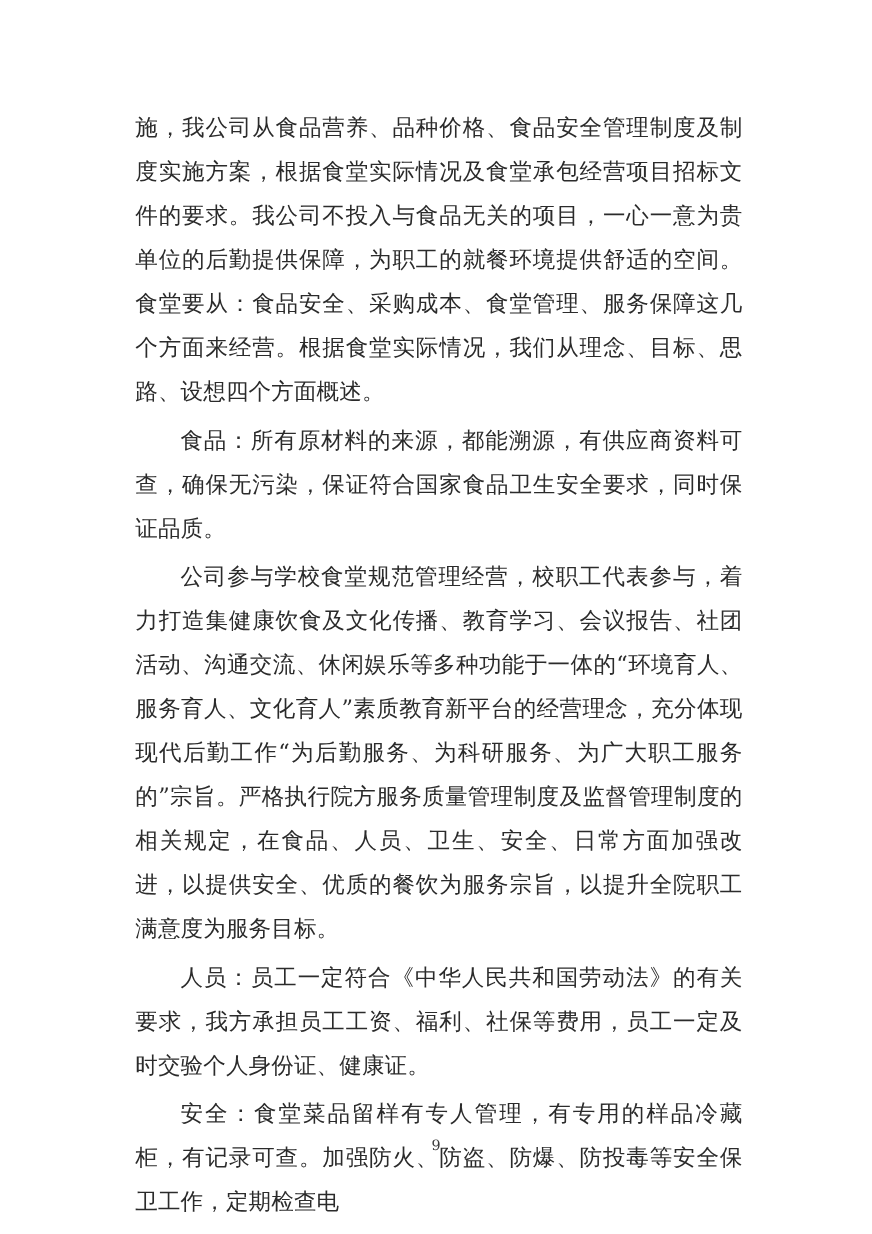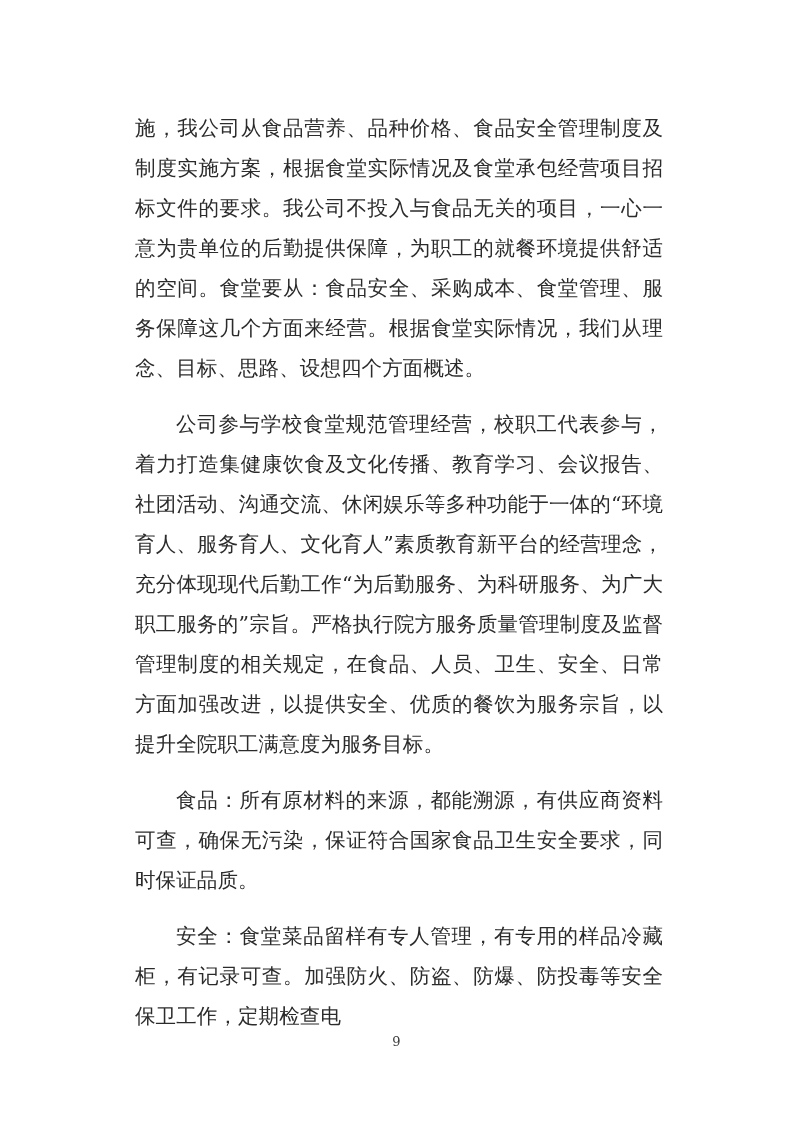--- a/index.html
+++ b/index.html
@@ -19,21 +19,21 @@
     overflow: hidden;
     box-sizing: border-box;
   }
   .text-block {
     position: absolute;
     left: 119px;
     top: 92px;
     width: 560px;
   }
   .para {
-    margin: 16px;
+    margin: 4px;
     font-size: 20.5px;
     line-height: 40px;
     color: #2b2b2b;
     text-align: justify;
     text-justify: inter-character;
     letter-spacing: 0.1px;
     font-family: "DejaVu Serif", "Liberation Serif", serif;
     -webkit-font-smoothing: antialiased;
   }
   .para.indent {
@@ -62,24 +62,25 @@
 </style>
 </head>
 <body>
 
 <div class="page">
 
   <div class="text-block">
 
     <p class="para nostretch">施，我公司从食品营养、品种价格、食品安全管理制度及制度实施方案，根据食堂实际情况及食堂承包经营项目招标文件的要求。我公司不投入与食品无关的项目，一心一意为贵单位的后勤提供保障，为职工的就餐环境提供舒适的空间。食堂要从：食品安全、采购成本、食堂管理、服务保障这几个方面来经营。根据食堂实际情况，我们从理念、目标、思路、设想四个方面概述。</p>
 
+    <p class="para indent nostretch">食品：所有原材料的来源，都能溯源，有供应商资料可查，确保无污染，保证符合国家食品卫生安全要求，同时保证品质。</p>
+
     <p class="para indent nostretch">公司参与学校食堂规范管理经营，校职工代表参与，着力打造集健康饮食及文化传播、教育学习、会议报告、社团活动、沟通交流、休闲娱乐等多种功能于一体的“环境育人、服务育人、文化育人”素质教育新平台的经营理念，充分体现现代后勤工作“为后勤服务、为科研服务、为广大职工服务的”宗旨。严格执行院方服务质量管理制度及监督管理制度的相关规定，在食品、人员、卫生、安全、日常方面加强改进，以提供安全、优质的餐饮为服务宗旨，以提升全院职工满意度为服务目标。</p>
 
-    <p class="para indent nostretch">食品：所有原材料的来源，都能溯源，有供应商资料可查，确保无污染，保证符合国家食品卫生安全要求，同时保证品质。</p>
-
+    <p class="para indent nostretch">人员：员工一定符合《中华人民共和国劳动法》的有关要求，我方承担员工工资、福利、社保等费用，员工一定及时交验个人身份证、健康证。</p>
 
 
     <p class="para indent nostretch">安全：食堂菜品留样有专人管理，有专用的样品冷藏柜，有记录可查。加强防火、防盗、防爆、防投毒等安全保卫工作，定期检查电</p>
 
   </div>
 
   <div class="page-number">9</div>
 
 </div>
 

